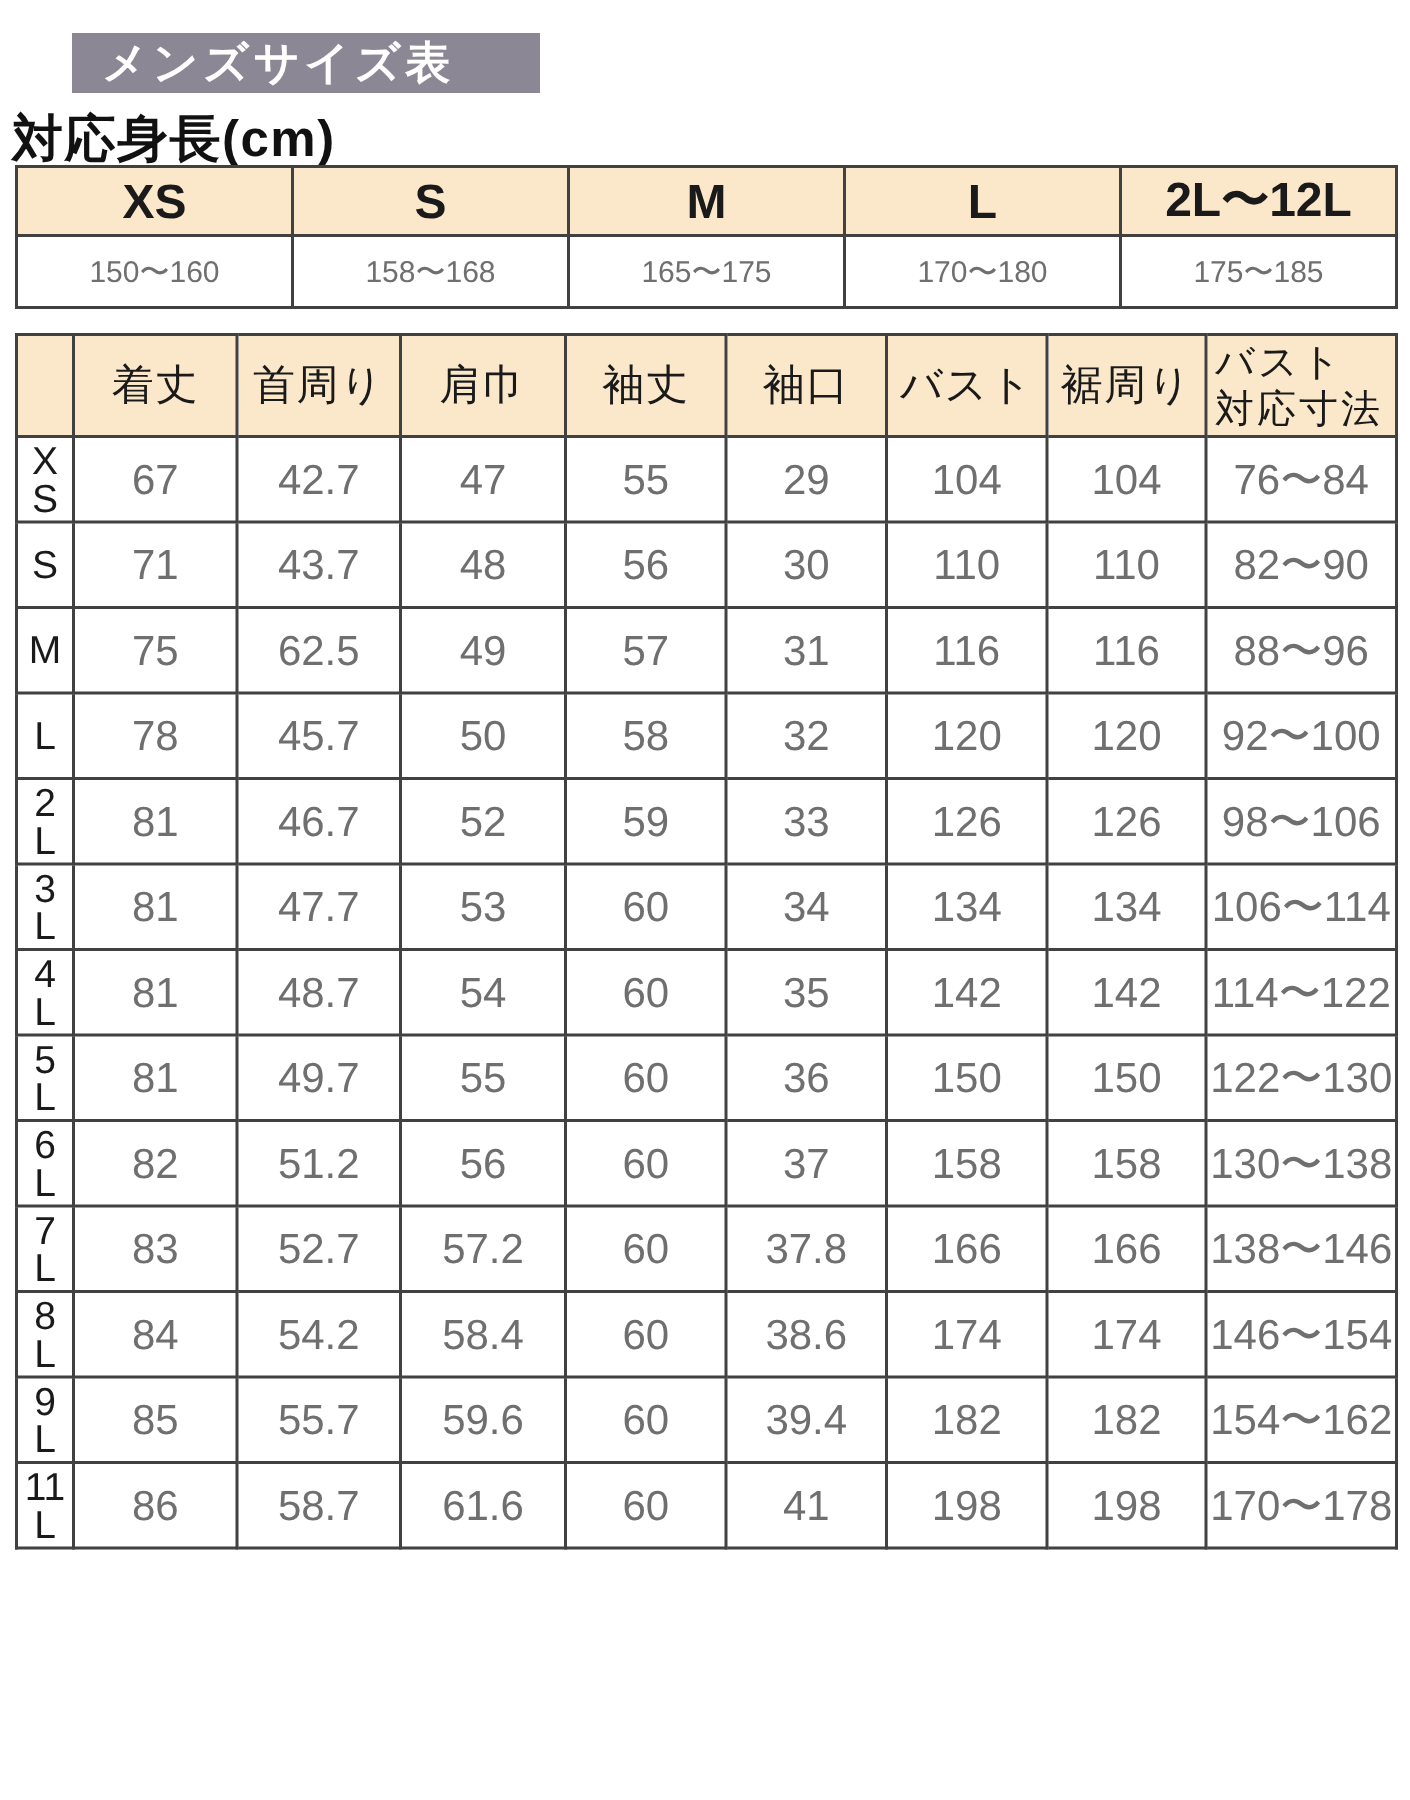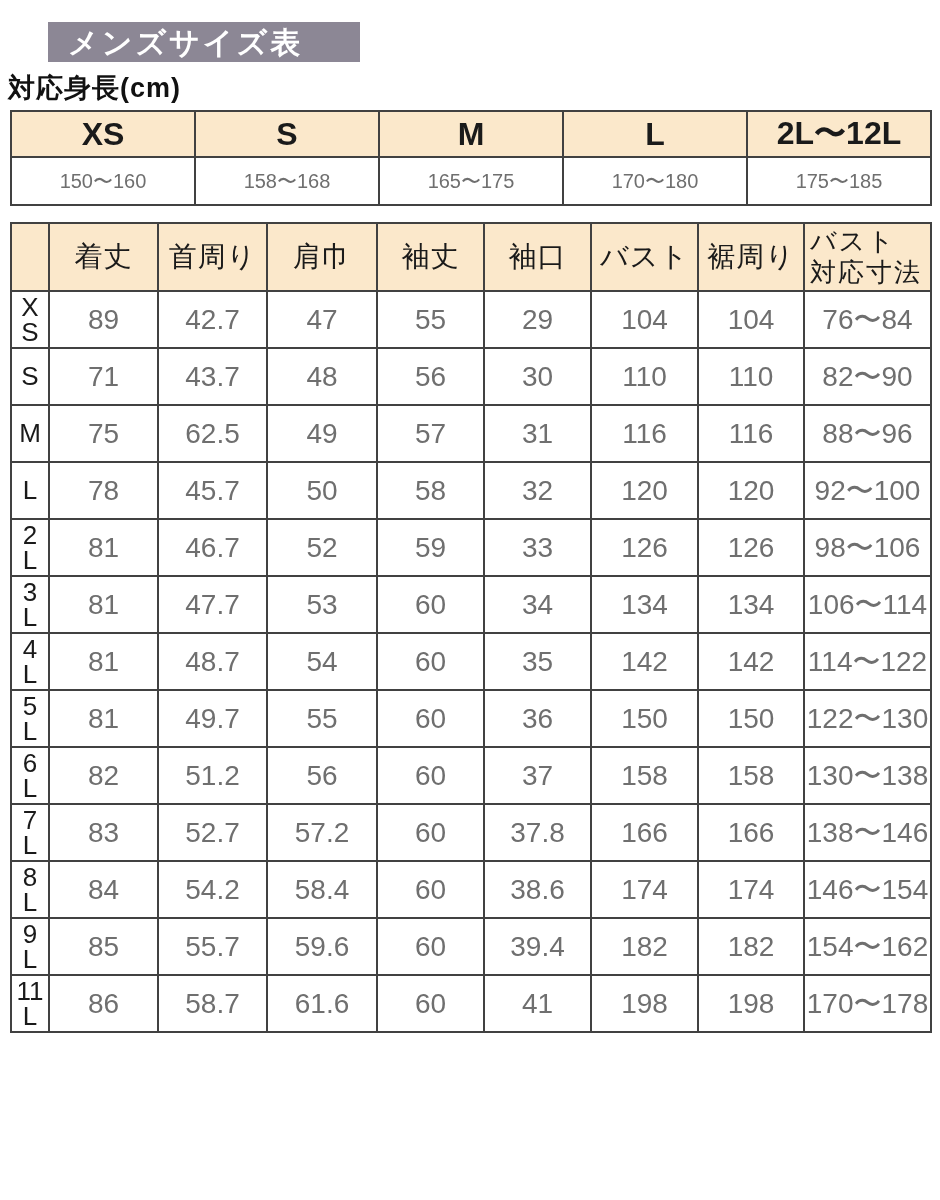--- a/index.html
+++ b/index.html
@@ -16,21 +16,21 @@
     color:var(--heading-text);
   }
   .title-bar{
     position:absolute;left:8px;top:22px;width:312px;height:40px;
     background:var(--title-bg);color:#ffffff;
     font-size:30px;font-weight:bold;line-height:41px;
     padding-left:20px;letter-spacing:3px;box-sizing:border-box;margin-left:40px;
   }
   .subtitle{
     position:absolute;left:8px;top:70px;
-    font-size:27px;font-weight:bold;color:#111111;letter-spacing:1px;
+    font-size:34px;font-weight:bold;color:#111111;letter-spacing:1px;
   }
   table{
     border-collapse:collapse;table-layout:fixed;
     position:absolute;left:10px;
   }
   th,td{
     border:2px solid var(--border);
     text-align:center;vertical-align:middle;
     overflow:hidden;padding:0;
   }
@@ -123,21 +123,21 @@
         <th class="two-line">バスト
 対応寸法</th>
       </tr>
     </thead>
   <tbody id="main-body">
       <tr>
         <th>
           <div>X</div>
           <div>S</div>
         </th>
-        <td>89</td>
+        <td>67</td>
         <td>42.7</td>
         <td>47</td>
         <td>55</td>
         <td>29</td>
         <td>104</td>
         <td>104</td>
         <td>76〜84</td>
       </tr>
       <tr>
         <th>

